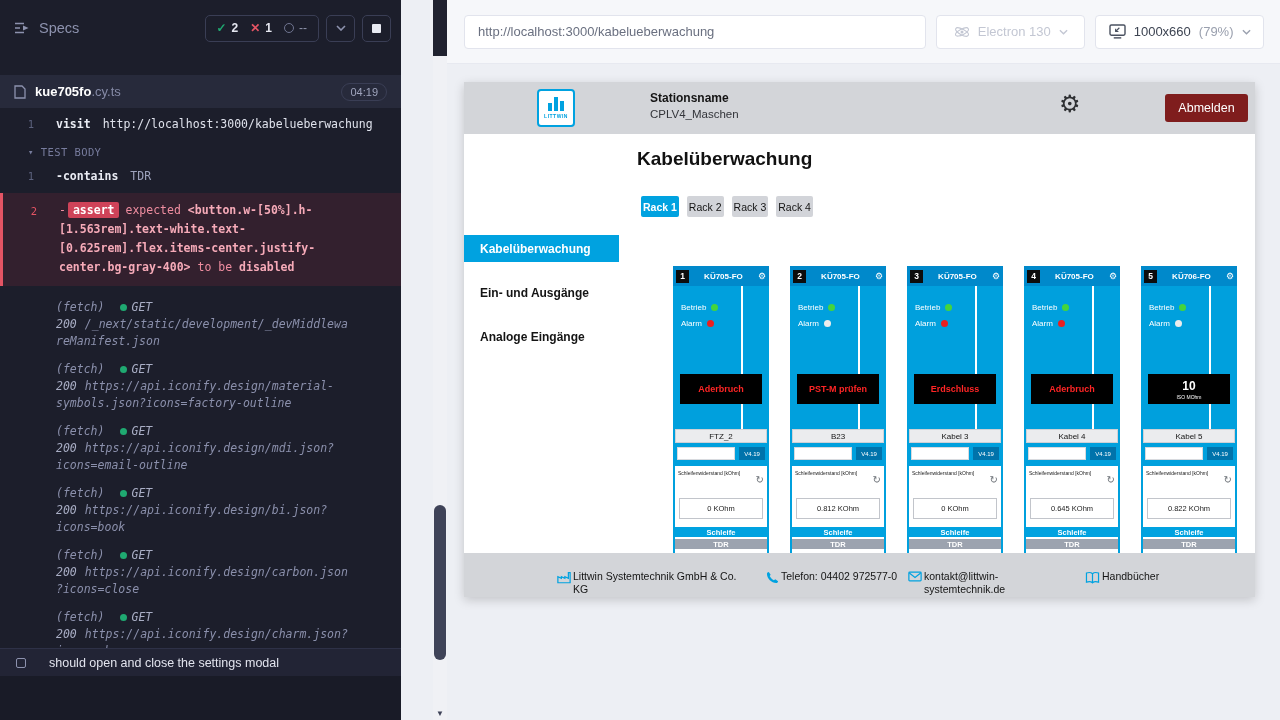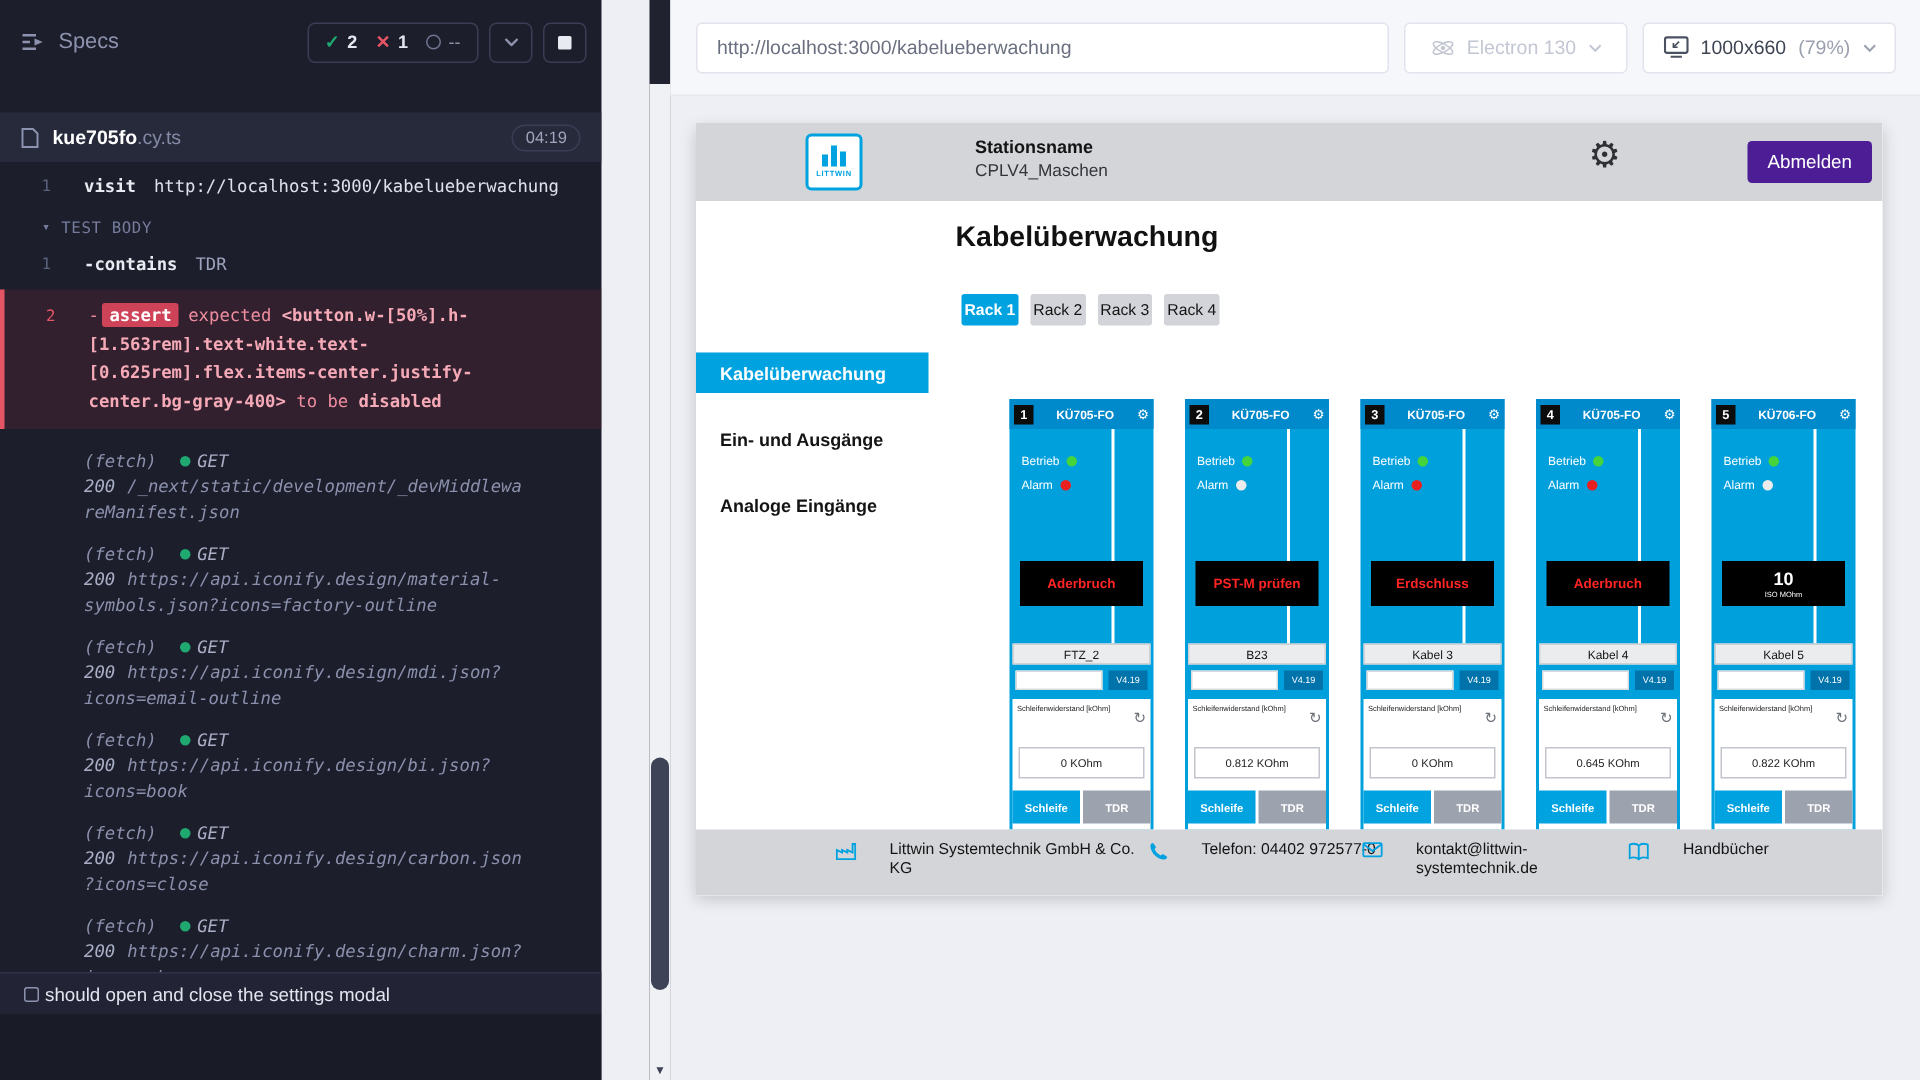--- a/index.html
+++ b/index.html
@@ -34,21 +34,21 @@
   .assert-block { position:relative; margin:5px 0 9px; background:#33202e; border-left:3px solid #e45464; padding:8px 48px 9px 56px; line-height:19px; color:#ef8da0; cursor:pointer; }
   .assert-block .cmd-num { color:#e45464; top:9px; }
   .assert-text { overflow-wrap:break-word; word-break:break-word; }
   .assert-badge { background:#cf4359; color:#fff; font-weight:bold; padding:1px 5px; border-radius:2px; margin:0 6px 0 2px; }
   .assert-text b { color:#f6aab8; font-weight:bold; }
   .fetch-row { padding:4px 50px 7px 56px; line-height:17px; color:#8b90ac; font-style:italic; overflow-wrap:break-word; word-break:break-word; cursor:pointer; }
   .fetch-label { margin-right:16px; }
   .gdot { display:inline-block; width:7px; height:7px; border-radius:50%; background:#1fa971; margin-right:4px; vertical-align:middle; }
   .fetch-method { color:#a9aec5; margin-right:8px; }
   .fetch-url { color:#8b90ac; }
-  .next-test { position:absolute; left:0; right:0; bottom:44px; height:28px; background:#222435; border-top:1px solid #2e3147; display:flex; align-items:center; gap:4px; padding:0 16px; color:#e2e4ee; font-size:12.5px; cursor:pointer; }
+  .next-test { position:absolute; left:0; right:0; bottom:44px; height:28px; background:#222435; border-top:1px solid #2e3147; display:flex; align-items:center; gap:23px; padding:0 16px; color:#e2e4ee; font-size:12.5px; cursor:pointer; }
   .test-box-icon { width:10px; height:10px; border:1.5px solid #8d92ae; border-radius:2px; flex:none; }
   .rep-bottom-space { position:absolute; left:0; right:0; bottom:0; height:44px; background:#191b27; }
 
   
   .rep-scrollbar { position:absolute; left:433px; top:0; width:14px; height:720px; background:#20222f; }
   .rep-track { position:absolute; left:0; top:56px; bottom:0; width:14px; background:#f0f1f5; }
   .rep-thumb { position:absolute; left:1px; top:449px; width:12px; height:155px; background:#3f4358; border-radius:6px; cursor:pointer; }
   .rep-scroll-arrow { position:absolute; left:0; bottom:2px; width:14px; text-align:center; color:#3f4358; font-size:8px; }
 
   
@@ -65,21 +65,21 @@
   .aut { position:absolute; left:17px; top:82px; width:791px; height:515px; background:#fff; box-shadow:0 3px 10px rgba(0,0,0,0.18); overflow:hidden; }
   .app-header { position:absolute; top:0; left:0; right:0; height:52px; background:#d3d5d9; z-index:3; }
   .logo { position:absolute; left:73px; top:7px; width:38px; height:38px; background:#fff; border:2px solid #00a2e0; border-radius:4px; display:flex; flex-direction:column; align-items:center; justify-content:center; }
   .logo-bars { display:flex; align-items:flex-end; gap:2px; height:14px; }
   .logo-bars i { display:block; width:4px; background:#00a2e0; }
   .logo-bars i:nth-child(1){ height:8px; } .logo-bars i:nth-child(2){ height:14px; } .logo-bars i:nth-child(3){ height:10px; }
   .logo-text { font-size:5px; font-weight:bold; color:#00a2e0; letter-spacing:0.5px; margin-top:2px; }
   .station-label { position:absolute; left:186px; top:9px; font-size:12px; font-weight:bold; color:#141414; }
   .station-name { position:absolute; left:186px; top:26px; font-size:11.5px; color:#33353a; }
   .app-gear { position:absolute; left:595px; top:10px; font-size:24px; line-height:1; color:#2e3033; cursor:pointer; }
-  .logout-btn { position:absolute; left:701px; top:12px; width:83px; height:28px; background:#4c1d95; color:#fff; font-size:12.5px; border:none; border-radius:3px; font-family:inherit; cursor:pointer; }
+  .logout-btn { position:absolute; left:701px; top:12px; width:83px; height:28px; background:#7f1d1d; color:#fff; font-size:12.5px; border:none; border-radius:3px; font-family:inherit; cursor:pointer; }
 
   .app-nav { position:absolute; left:0; top:52px; width:155px; bottom:44px; background:#fff; z-index:2; }
   .nav-item { position:absolute; left:0; width:155px; height:27px; display:flex; align-items:center; padding-left:16px; font-size:12px; font-weight:bold; color:#141414; cursor:pointer; }
   .nav-item.active { background:#00a2e0; color:#fff; }
   .nav-0 { top:57px; } .nav-1 { top:101px; } .nav-2 { top:145px; } .nav-3 { top:189px; }
 
   .app-main { position:absolute; left:155px; top:52px; right:0; bottom:44px; background:#fff; overflow:hidden; }
   .main-title { position:absolute; left:18px; top:14px; font-size:19px; font-weight:bold; color:#111; }
   .tabs { position:absolute; left:22px; top:62px; display:flex; gap:8px; }
   .tab { height:21px; padding:0 2px; display:flex; align-items:center; font-size:10.5px; border-radius:2px; background:#d2d4d9; color:#141414; cursor:pointer; }
@@ -103,27 +103,27 @@
   .status-box[data-color="white"] .status-main { color:#fff; font-size:12px; }
   .status-sub { color:#fff; font-size:5px; margin-top:1px; }
   .status-sub:empty { display:none; }
   .cable-row { position:absolute; left:2px; right:2px; top:163px; height:14px; background:#ebecee; border:1px solid #cfd1d6; display:flex; align-items:center; justify-content:center; font-size:8px; color:#141414; }
   .ver-input { position:absolute; left:4px; top:181px; width:58px; height:13px; background:#fff; border:1px solid #d8dade; }
   .ver-chip { position:absolute; right:4px; top:181px; width:26px; height:13px; background:#0073ab; color:#fff; font-size:6px; display:flex; align-items:center; justify-content:center; }
   .card-white { position:absolute; left:2px; right:2px; top:200px; bottom:0; background:#fff; }
   .res-label { position:absolute; left:3px; top:4px; font-size:5px; color:#222; white-space:nowrap; }
   .res-refresh { position:absolute; right:3px; top:9px; font-size:10px; line-height:1; color:#6d7278; cursor:pointer; }
   .res-value { position:absolute; left:4px; right:4px; top:32px; height:21px; border:1px solid #c2c5cb; background:#fff; display:flex; align-items:center; justify-content:center; font-size:7.5px; color:#222; }
-  .card-btns { position:absolute; left:0; right:0; top:61px; height:22px; display:flex; gap:2px; }
+  .card-btns { position:absolute; left:0; right:0; top:61px; height:22px; display:flex; gap:2px;flex-direction:column; }
   .card-btns > div { flex:1; display:flex; align-items:center; justify-content:center; color:#fff; font-size:7.5px; font-weight:bold; cursor:pointer; }
   .btn-loop { background:#00a2e0; }
   .btn-tdr { background:#9ca3af; }
 
   .app-footer { position:absolute; left:0; right:0; bottom:0; height:44px; background:#d3d5d9; z-index:4; }
-  .f-item { position:absolute; top:7px; display:flex; gap:22px; font-size:10.5px; color:#141414; line-height:13px; }
+  .f-item { position:absolute; top:17px; display:flex; gap:2px; font-size:10.5px; color:#141414; line-height:13px; }
   .f-icon { flex:none; margin-top:1px; color:#00a2e0; font-size:12px; line-height:1; }
   .f-company { left:93px; } .f-company .f-text { width:170px; }
   .f-phone { left:302px; } .f-phone .f-text { width:118px; }
   .f-email { left:444px; cursor:pointer; } .f-email .f-text { width:96px; }
   .f-manuals { left:621px; cursor:pointer; }
 </style>
 </head>
 <body>
 
 <div class="screen">

